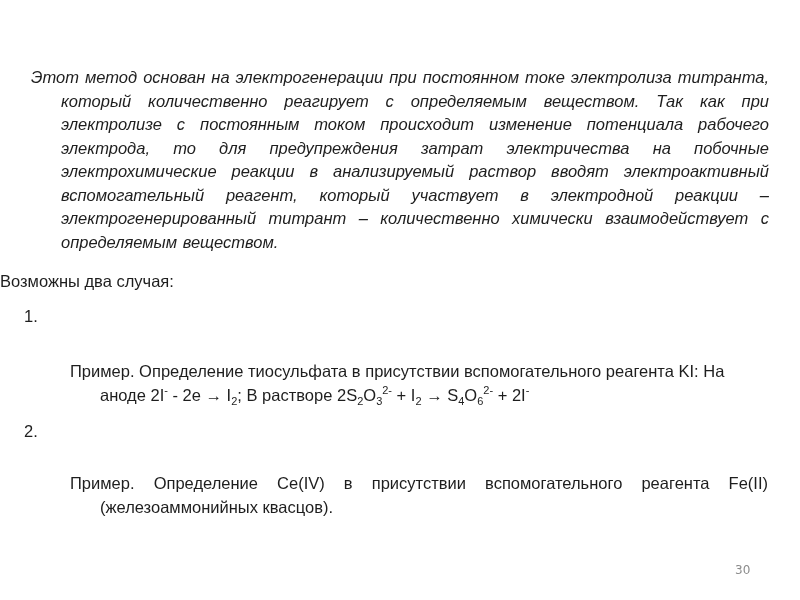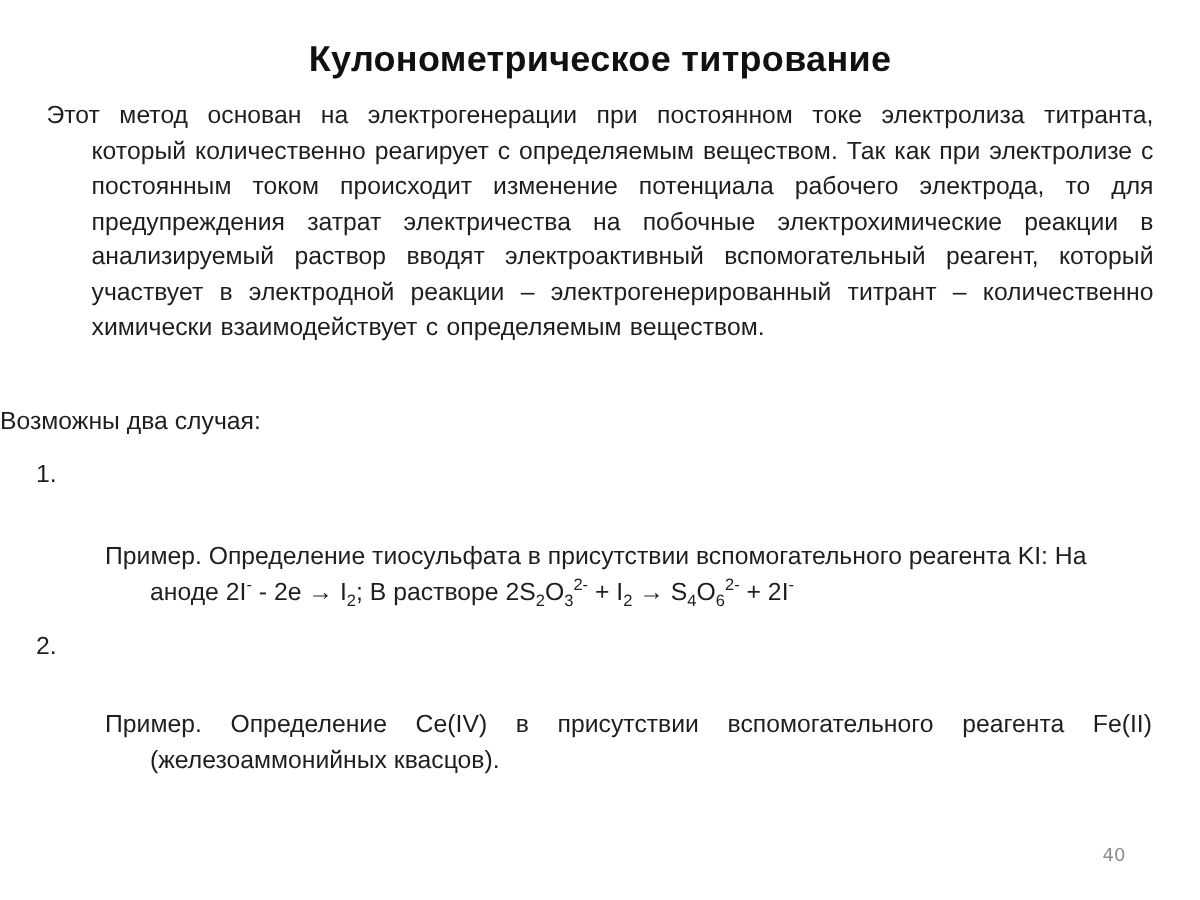--- a/index.html
+++ b/index.html
@@ -44,20 +44,21 @@
       position: absolute;
       text-align: justify;
       text-align-last: left;
     }
     .intro {
       left: 61px;
       top: 66px;
       width: 708px;
       text-indent: -30px;
       word-spacing: 1px;
+      font-style: italic;
     }
     .center-line {
       left: 0;
       top: 270px;
       width: 800px;
       text-align: center;
     }
     .list-item {
       left: 60px;
       width: 709px;
@@ -88,34 +89,33 @@
       top: 563px;
       font-size: 12px;
       color: #8c8c8c;
       font-family: "DejaVu Sans", sans-serif;
     }
   </style>
 </head>
 <body>
 
 <div class="slide">
-  <div class="title">Кулонометрическое титрование</div>
 
   <div class="body-text">
     <div class="para intro">Этот метод основан на электрогенерации при постоянном токе электролиза титранта, который количественно реагирует с определяемым веществом. Так как при электролизе с постоянным током происходит изменение потенциала рабочего электрода, то для предупреждения затрат электричества на побочные электрохимические реакции в анализируемый раствор вводят электроактивный вспомогательный реагент, который участвует в электродной реакции – электрогенерированный титрант – количественно химически взаимодействует с определяемым веществом.</div>
 
     <div class="para center-line">Возможны два случая:</div>
 
     <div class="para list-item item1">
       <span class="list-num">1.</span>
     </div>
 
     <div class="para example ex1"><span>Пример. Определение тиосульфата в присутствии вспомогательного реагента KI: На аноде </span><span><span>2I</span><sup>-</sup><span> - 2e → I</span><sub>2</sub><span>; В растворе </span></span><span><span>2S</span><sub>2</sub><span>O</span><sub>3</sub><sup>2-</sup><span> + I</span><sub>2</sub><span> → S</span><sub>4</sub><span>O</span><sub>6</sub><sup>2-</sup><span> + 2I</span><sup>-</sup></span></div>
 
     <div class="para list-item item2">
       <span class="list-num">2.</span>
     </div>
 
     <div class="para example ex2">Пример. Определение Ce(IV) в присутствии вспомогательного реагента Fe(II) (железоаммонийных квасцов).</div>
   </div>
 
-  <div class="page-num">40</div>
+  <div class="page-num">30</div>
 </div>
 
 </body></html>

